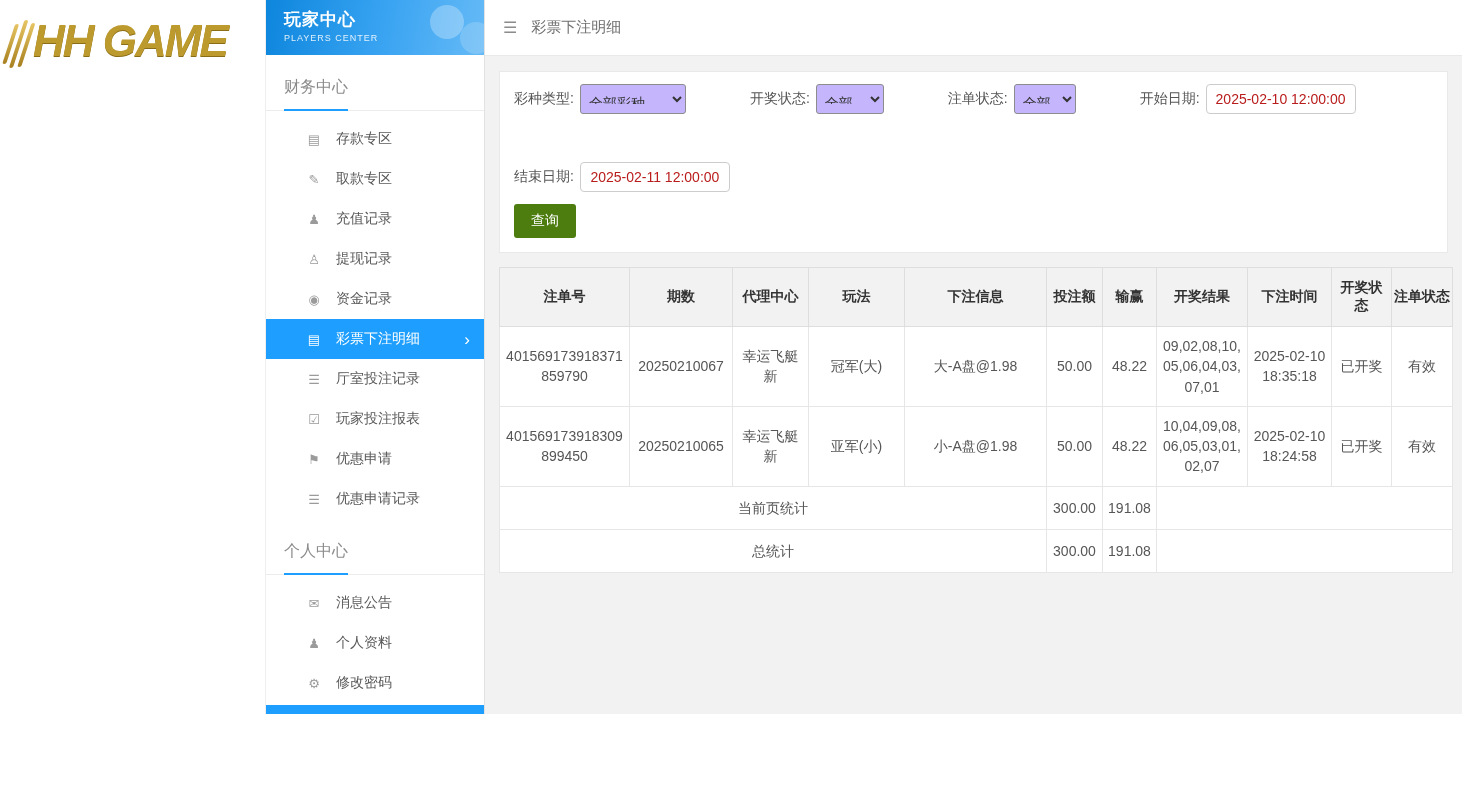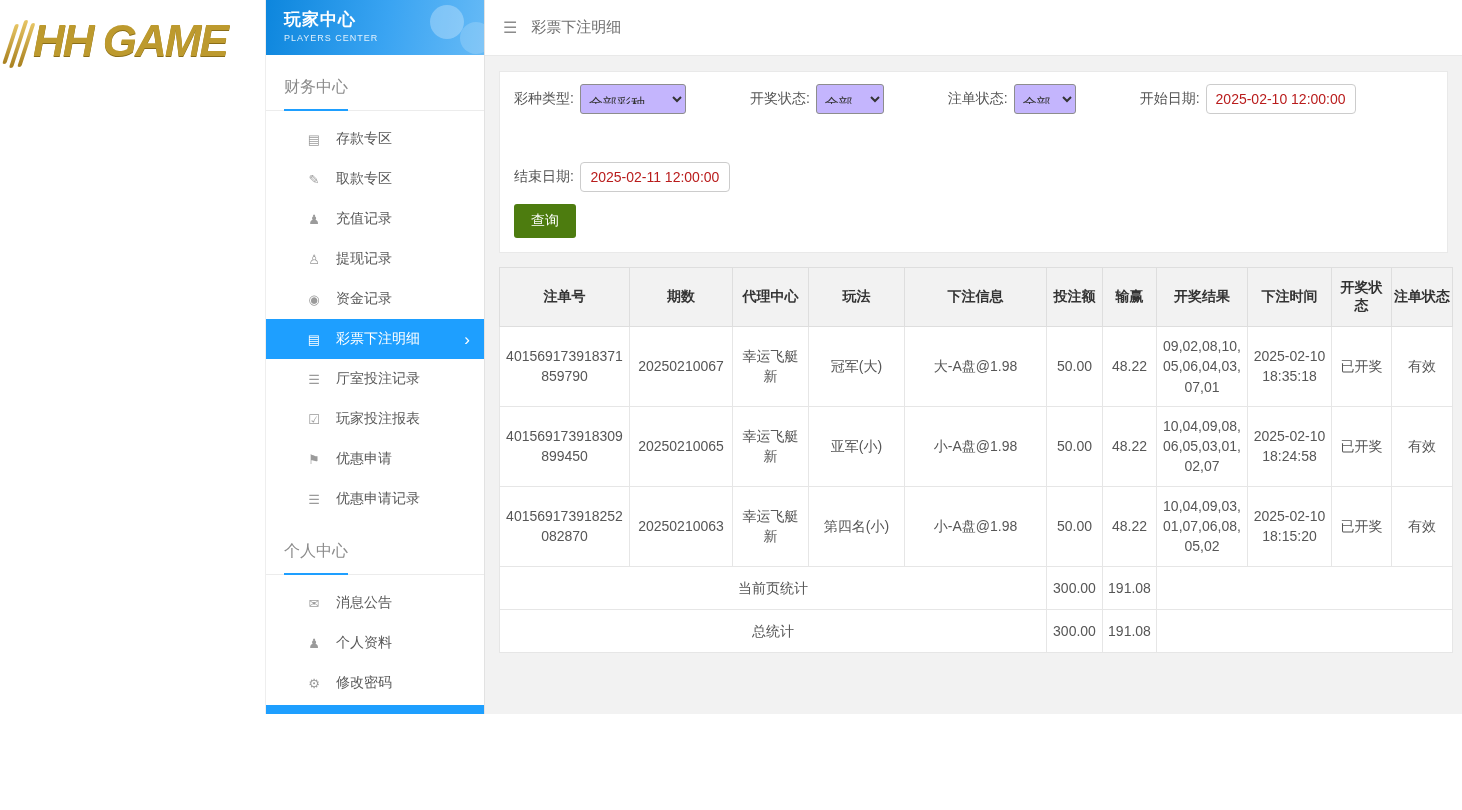--- a/index.html
+++ b/index.html
@@ -230,33 +230,20 @@
                 <td>幸运飞艇新</td>
                 <td>亚军(小)</td>
                 <td>小-A盘@1.98</td>
                 <td>50.00</td>
                 <td>48.22</td>
                 <td>10,04,09,08,06,05,03,01,02,07</td>
                 <td>2025-02-10 18:24:58</td>
                 <td>已开奖</td>
                 <td>有效</td>
               </tr>
-              <tr>
-                <td>401569173918252082870</td>
-                <td>20250210063</td>
-                <td>幸运飞艇新</td>
-                <td>第四名(小)</td>
-                <td>小-A盘@1.98</td>
-                <td>50.00</td>
-                <td>48.22</td>
-                <td>10,04,09,03,01,07,06,08,05,02</td>
-                <td>2025-02-10 18:15:20</td>
-                <td>已开奖</td>
-                <td>有效</td>
-              </tr>
               <tr class="summary">
                 <td colspan="5">当前页统计</td>
                 <td>300.00</td>
                 <td>191.08</td>
                 <td colspan="4"></td>
               </tr>
               <tr class="summary">
                 <td colspan="5">总统计</td>
                 <td>300.00</td>
                 <td>191.08</td>

